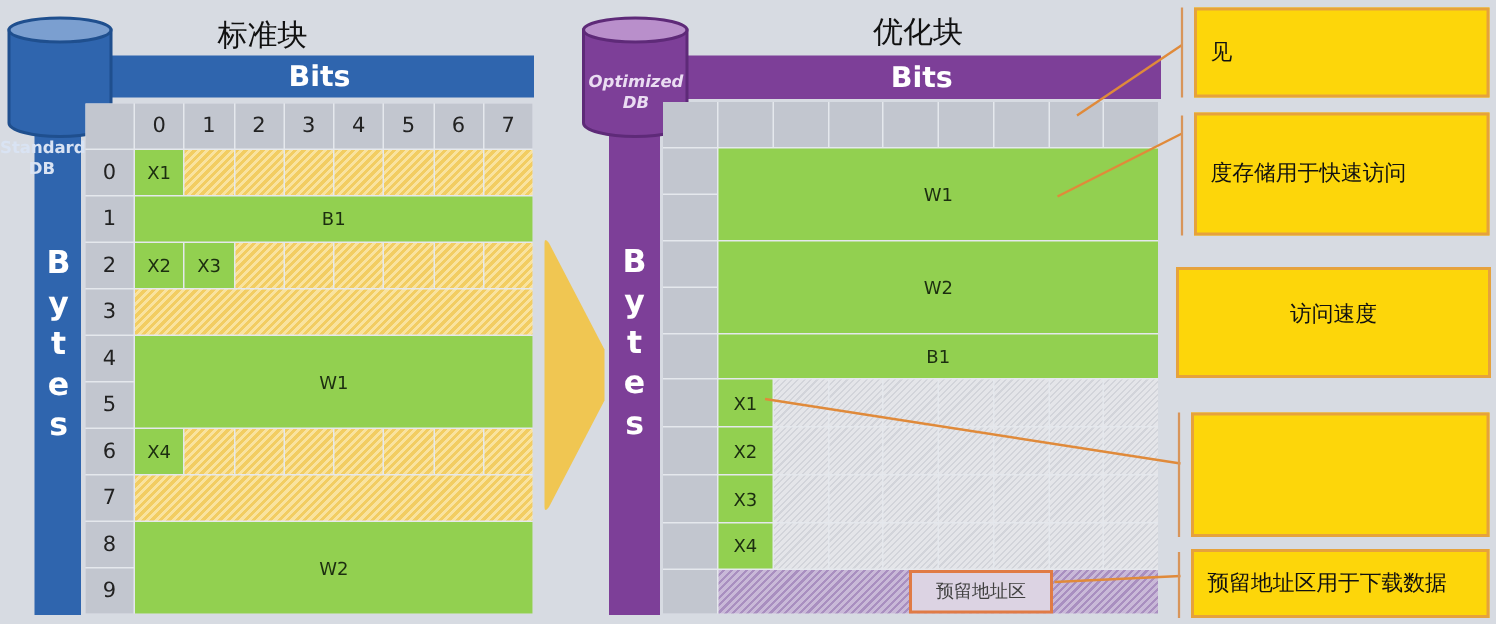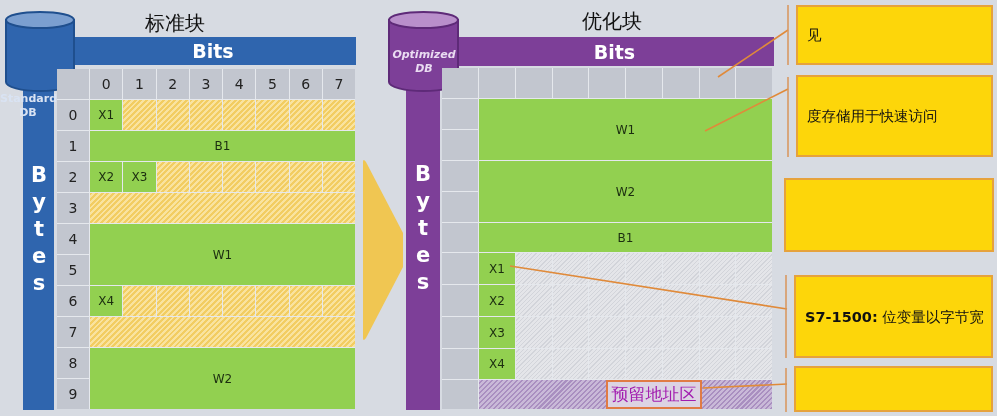--- a/index.html
+++ b/index.html
@@ -41,21 +41,21 @@
     .gray { background: #c2c6cf; color: #222; font-size: 14px; }
     .green { background: #92d050; color: #1c2e10; }
     .hatch-y { background: repeating-linear-gradient(135deg, #f2cd62 0px, #f2cd62 2px, #f9e39f 2px, #f9e39f 4px); }
     .hatch-g { background: repeating-linear-gradient(135deg, #e4e5e9 0px, #e4e5e9 2px, #d2d4da 2px, #d2d4da 3px); }
     .hatch-p { background: repeating-linear-gradient(135deg, #c9b9d8 0px, #c9b9d8 2px, #a98fc0 2px, #a98fc0 3.5px); }
 
     .reserved-box {
       position: absolute; left: 127px; top: 0px; width: 92px; height: 25px;
       border: 2px solid #e07b45; background: #dcd3e3;
       display: flex; align-items: center; justify-content: center;
-      font-size: 17px; color: #a21caf;
+      font-size: 12px; color: #404040;
     }
 
     .callout {
       position: absolute; background: #fdd60a; border: 2px solid #e6a23c;
       box-sizing: border-box; display: flex; flex-direction: column; justify-content: center;
       font-size: 14.5px; line-height: 18px; color: #111;
     }
     .callout .line { display: block; white-space: nowrap; }
     .callout.left { padding-left: 9px; text-align: left; }
     .callout.center { text-align: center; padding-bottom: 10px; }
@@ -250,20 +250,21 @@
 
 <div class="callout left" style="left:796px; top:5px; width:197px; height:60px;">
   <span class="line">见</span>
 </div>
 
 <div class="callout left" style="left:796px; top:75px; width:197px; height:82px;">
   <span class="line">度存储用于快速访问</span>
 </div>
 
 <div class="callout center" style="left:784px; top:178px; width:210px; height:74px;">
+  <span class="line">访问速度</span>
 </div>
 
 <div class="callout left" style="left:794px; top:275px; width:199px; height:83px;">
-  <span class="line"><span class="bold">S7-1500:</span><span> 位变量以字节宽</span></span>
 </div>
 
 <div class="callout left" style="left:794px; top:366px; width:199px; height:46px;">
+  <span class="line">预留地址区用于下载数据</span>
 </div>
 
 </body></html>

